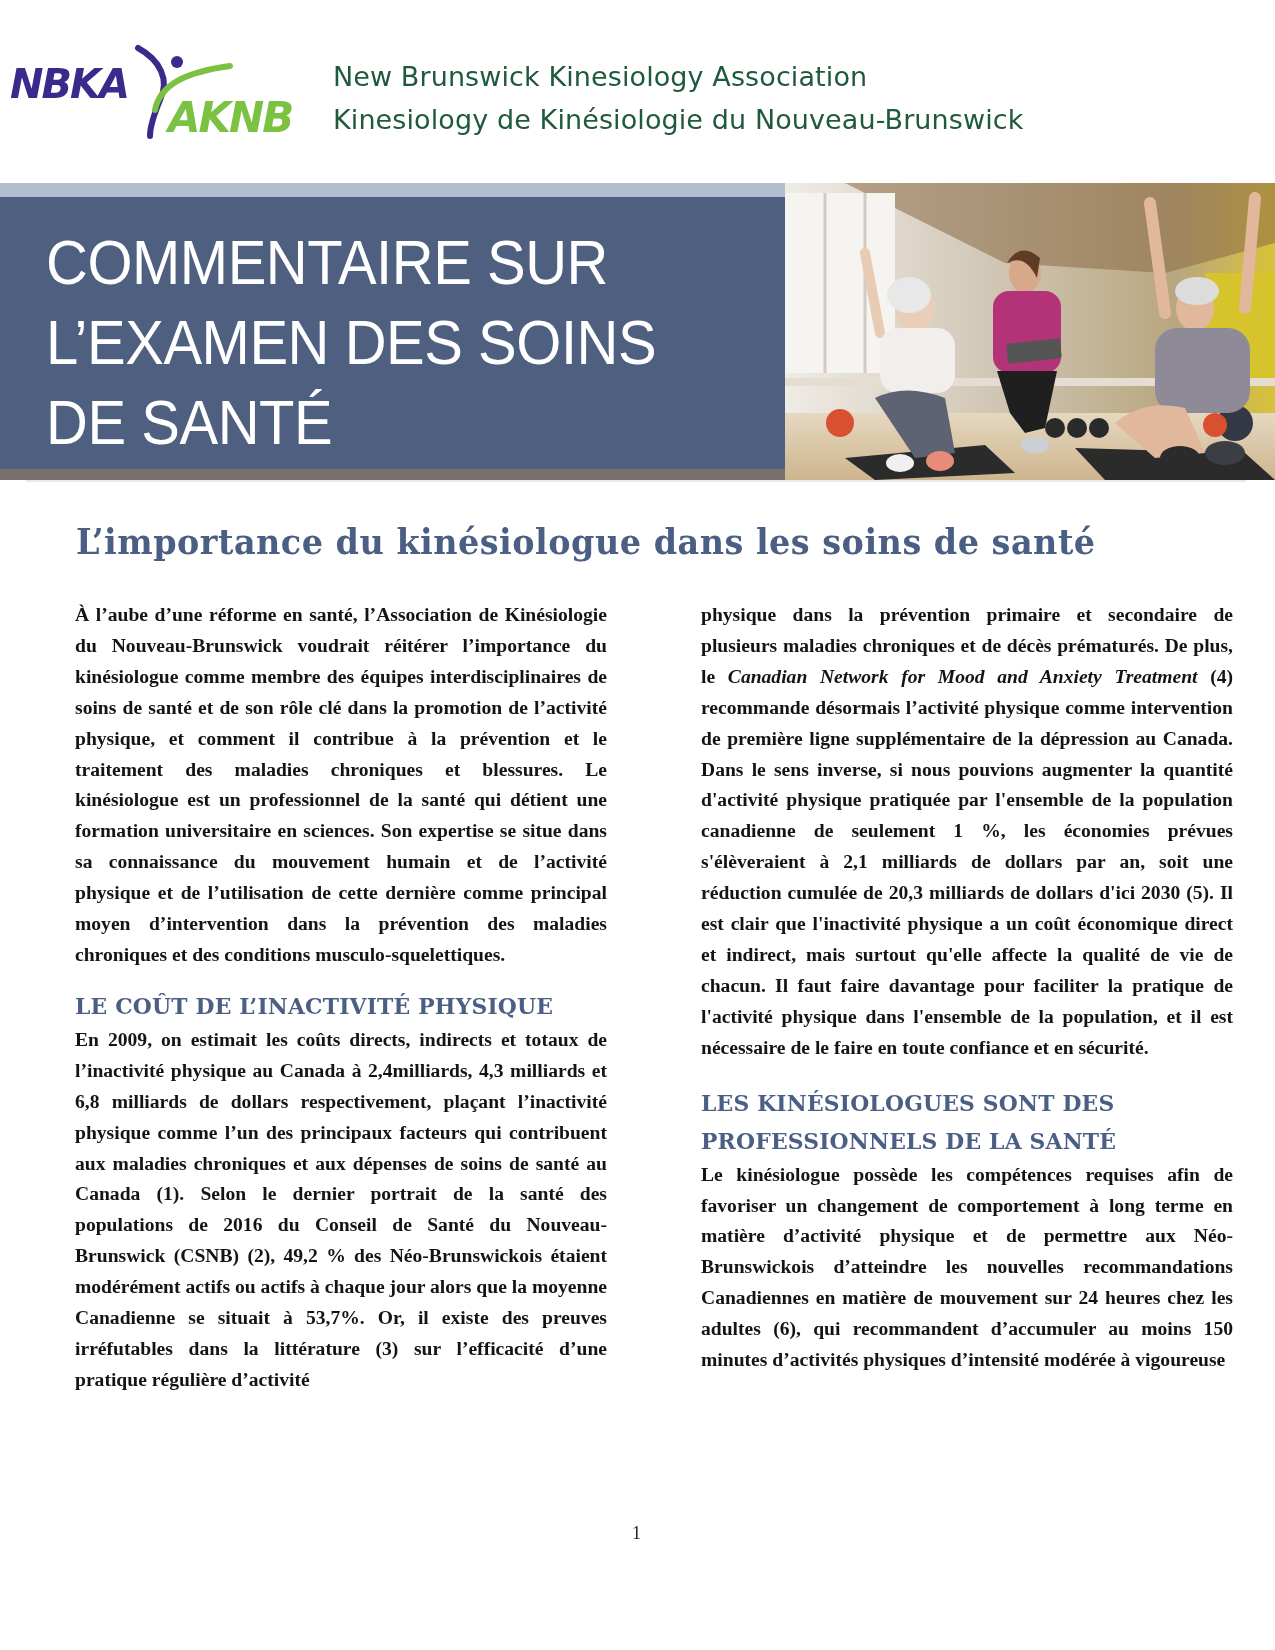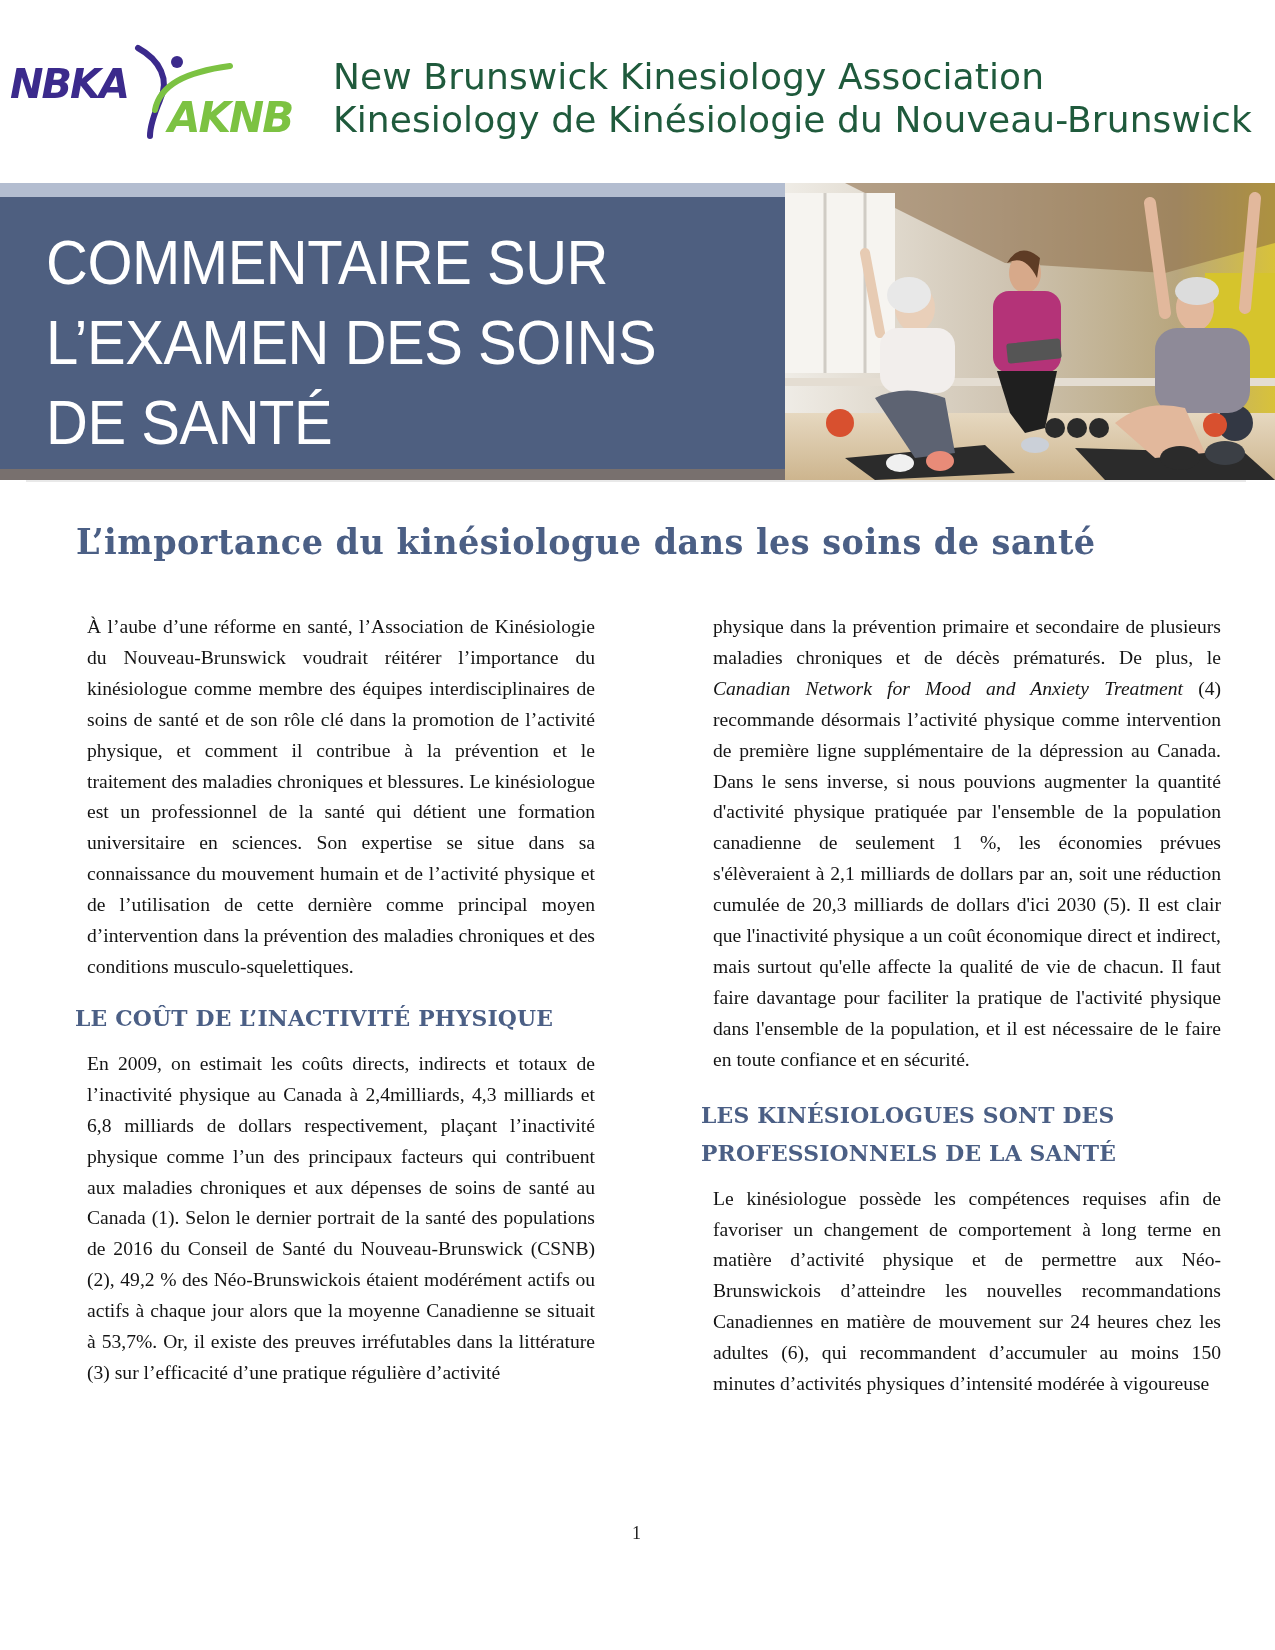--- a/index.html
+++ b/index.html
@@ -4,21 +4,21 @@
 <style>
   html, body { margin: 0; padding: 0; background: #ffffff; }
   body { width: 1275px; height: 1650px; position: relative; overflow: hidden;
          font-family: "DejaVu Serif", "Liberation Serif", serif; color: #111; }
 
   
   .logo { position: absolute; left: 10px; top: 40px; width: 305px; height: 100px; }
   .logo svg { width: 100%; height: 100%; display: block; }
   .org-names { position: absolute; left: 333px; top: 55px;
                font-family: "DejaVu Sans", "Liberation Sans", sans-serif;
-               color: var(--org-green); font-size: 36px; line-height: 43px; letter-spacing: 0.1px; }
+               color: var(--org-green); font-size: 27px; line-height: 43px; letter-spacing: 0.1px; }
   .org-names div { white-space: nowrap; }
 
   
   .banner-top-strip { position: absolute; left: 0; top: 183px; width: 785px; height: 14px; background: var(--strip-light); }
   .banner { position: absolute; left: 0; top: 197px; width: 785px; height: 272px; background: var(--banner-blue); }
   .banner-bottom-strip { position: absolute; left: 0; top: 469px; width: 785px; height: 11px; background: var(--strip-gray); }
   .banner-title { position: absolute; left: 46px; top: 222px; width: 720px;
                   font-family: "Liberation Sans", "DejaVu Sans", sans-serif;
                   font-size: 63px; line-height: 80px; color: #ffffff; font-weight: normal;
                   transform: scaleX(0.92); transform-origin: left top; margin: 0; letter-spacing: -0.5px; }
@@ -30,21 +30,21 @@
   
   .subtitle { position: absolute; left: 76px; top: 520px; margin: 0;
               font-family: "DejaVu Serif", "Liberation Serif", serif; font-weight: bold;
               font-size: 36px; color: var(--heading-blue); white-space: nowrap;
               transform: scaleX(0.93); transform-origin: left top; letter-spacing: 0.5px; }
 
   .col { position: absolute; width: 532px; font-size: 19.6px; line-height: 30.9px;
          font-family: "Liberation Serif", "DejaVu Serif", serif; color: #141414; }
   .col-left { left: 75px; top: 600px; }
   .col-right { left: 701px; top: 600px; }
-  .col p { margin: 12px; text-align: justify; hyphens: none; }
+  .col p { margin: 0; text-align: justify; hyphens: none; font-weight: bold; }
   .col h2 { margin: 0; font-family: "DejaVu Serif", "Liberation Serif", serif; font-weight: bold;
             color: var(--heading-blue); font-size: 23px; line-height: 38px; letter-spacing: 0.2px;
             transform: scaleX(0.95); transform-origin: left top; }
   .h-left { margin-top: 16px !important; }
   .h-right { margin-top: 20px !important; }
   .col em { font-style: italic; }
 
   .page-number { position: absolute; left: 632px; top: 1523px; font-size: 18px;
                  font-family: "Liberation Serif", serif; color: #222; }
 </style>

